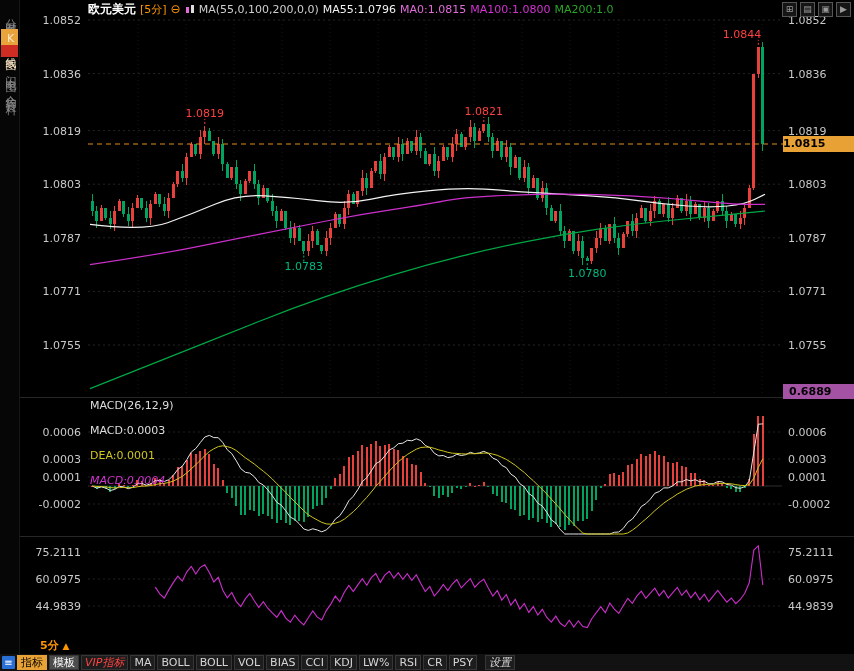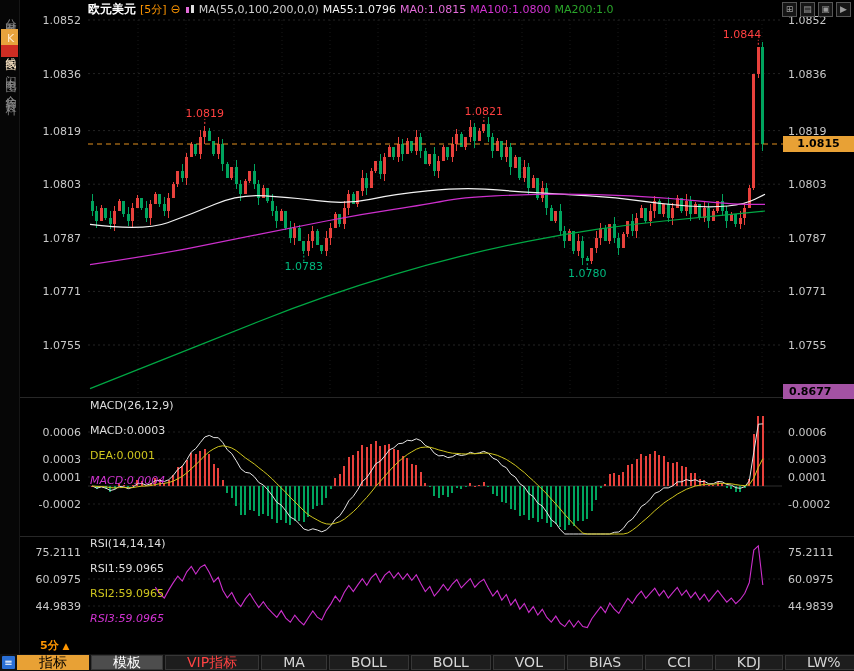--- a/index.html
+++ b/index.html
@@ -25,42 +25,42 @@
          letter-spacing:3px;margin-top:10px;cursor:pointer;}
   .sitem.active{background:linear-gradient(180deg,#e8a33d 0,#e8a33d 16px,#cf2d23 16px);
                 color:#ffe9c8;padding:3px 1px;}
   
   .alab{position:absolute;font-size:11px;color:#c9c9c9;width:56px;z-index:4;}
   .alab.l{left:25px;text-align:right;}
   .alab.r{left:788px;text-align:left;}
   
   #price-tag{position:absolute;left:783px;top:136px;width:71px;height:16px;line-height:16px;
              background:#e8a135;color:#000;font-size:11px;font-weight:bold;
-             box-sizing:border-box;z-index:7;text-align:center;}
+             box-sizing:border-box;z-index:7;}
   #low-tag{position:absolute;left:783px;top:384px;width:71px;height:15px;line-height:15px;
            background:#a452a4;color:#000;font-size:11px;font-weight:bold;padding-left:6px;
            box-sizing:border-box;z-index:7;}
   .hr{position:absolute;left:20px;right:0;height:1px;background:#272727;z-index:2;}
   
   #macd-hdr,#rsi-hdr{position:absolute;left:90px;display:flex;gap:12px;font-size:11px;z-index:5;white-space:nowrap;flex-direction:column;}
   #macd-hdr{top:399px;} #rsi-hdr{top:537px;}
   .wt{color:#dedede;} .yl{color:#cfc51e;} .mg{color:#d233d2;font-style:italic;}
   
   #period{position:absolute;left:40px;top:638px;font-size:11px;font-weight:bold;color:#ff9600;z-index:6;}
   #period .tri{font-size:9px;}
   #toolbar{position:absolute;left:0;bottom:0;width:854px;height:17px;background:#121212;
            display:flex;align-items:center;gap:2px;padding-left:2px;box-sizing:border-box;z-index:8;}
   .micon{width:13px;height:13px;background:#2a6fd6;color:#fff;font-size:10px;line-height:13px;
          text-align:center;border-radius:1px;cursor:pointer;flex:none;}
   #toolbar-tabs{display:flex;gap:2px;align-items:center;}
-  .tab{height:15px;line-height:13px;padding:0 21px;font-size:14px;color:#d6d6d6;background:#1d1d1d;
+  .tab{height:15px;line-height:13px;padding:0 3px;font-size:11px;color:#d6d6d6;background:#1d1d1d;
        border:1px solid #363636;box-sizing:border-box;cursor:pointer;white-space:nowrap;}
   .tab.selected{background:#e8a135;border-color:#e8a135;color:#000;}
   .tab.alt{background:#4d4d4d;color:#fff;}
-  .tab.vip{color:#ff4343;}
+  .tab.vip{color:#ff4343;font-style:italic;}
 </style>
 </head>
 <body>
 
 <div id="app">
   <svg id="chart-svg" width="854" height="671">
       <line x1="138" y1="20" x2="138" y2="395" stroke="#191919" stroke-dasharray="1 3"></line>
       <line x1="186" y1="20" x2="186" y2="395" stroke="#191919" stroke-dasharray="1 3"></line>
       <line x1="234" y1="20" x2="234" y2="395" stroke="#191919" stroke-dasharray="1 3"></line>
       <line x1="282" y1="20" x2="282" y2="395" stroke="#191919" stroke-dasharray="1 3"></line>
@@ -602,46 +602,40 @@
   <div class="alab l" style="top:339px">1.0755</div>
   <div class="alab r" style="top:14px">1.0852</div>
   <div class="alab r" style="top:68px">1.0836</div>
   <div class="alab r" style="top:125px">1.0819</div>
   <div class="alab r" style="top:178px">1.0803</div>
   <div class="alab r" style="top:232px">1.0787</div>
   <div class="alab r" style="top:285px">1.0771</div>
   <div class="alab r" style="top:339px">1.0755</div>
 
   <div id="price-tag">1.0815</div>
-  <div id="low-tag">0.8677</div>
+  <div id="low-tag">0.6889</div>
 
   <div class="hr" style="top:397px"></div>
   <div class="hr" style="top:536px"></div>
 
   <div id="macd-hdr">
     <span class="wt">MACD(26,12,9)</span>
     <span class="wt">MACD:0.0003</span>
     <span class="yl">DEA:0.0001</span>
     <span class="mg">MACD:0.0004</span>
   </div>
   <div class="alab l" style="top:426px">0.0006</div>
   <div class="alab l" style="top:453px">0.0003</div>
   <div class="alab l" style="top:471px">0.0001</div>
   <div class="alab l" style="top:498px">-0.0002</div>
   <div class="alab r" style="top:426px">0.0006</div>
   <div class="alab r" style="top:453px">0.0003</div>
   <div class="alab r" style="top:471px">0.0001</div>
   <div class="alab r" style="top:498px">-0.0002</div>
 
-  <div id="rsi-hdr">
-    <span class="wt">RSI(14,14,14)</span>
-    <span class="wt">RSI1:59.0965</span>
-    <span class="yl">RSI2:59.0965</span>
-    <span class="mg">RSI3:59.0965</span>
-  </div>
   <div class="alab l" style="top:546px">75.2111</div>
   <div class="alab l" style="top:573px">60.0975</div>
   <div class="alab l" style="top:600px">44.9839</div>
   <div class="alab r" style="top:546px">75.2111</div>
   <div class="alab r" style="top:573px">60.0975</div>
   <div class="alab r" style="top:600px">44.9839</div>
 
   <div id="period">
     <span>5分</span>
     <span class="tri">▲</span>

